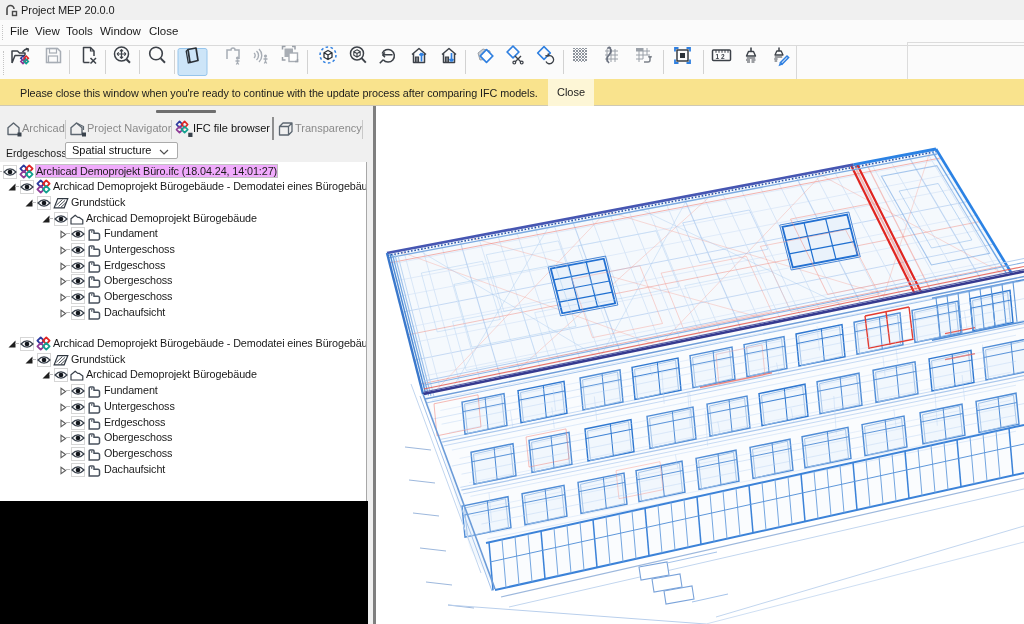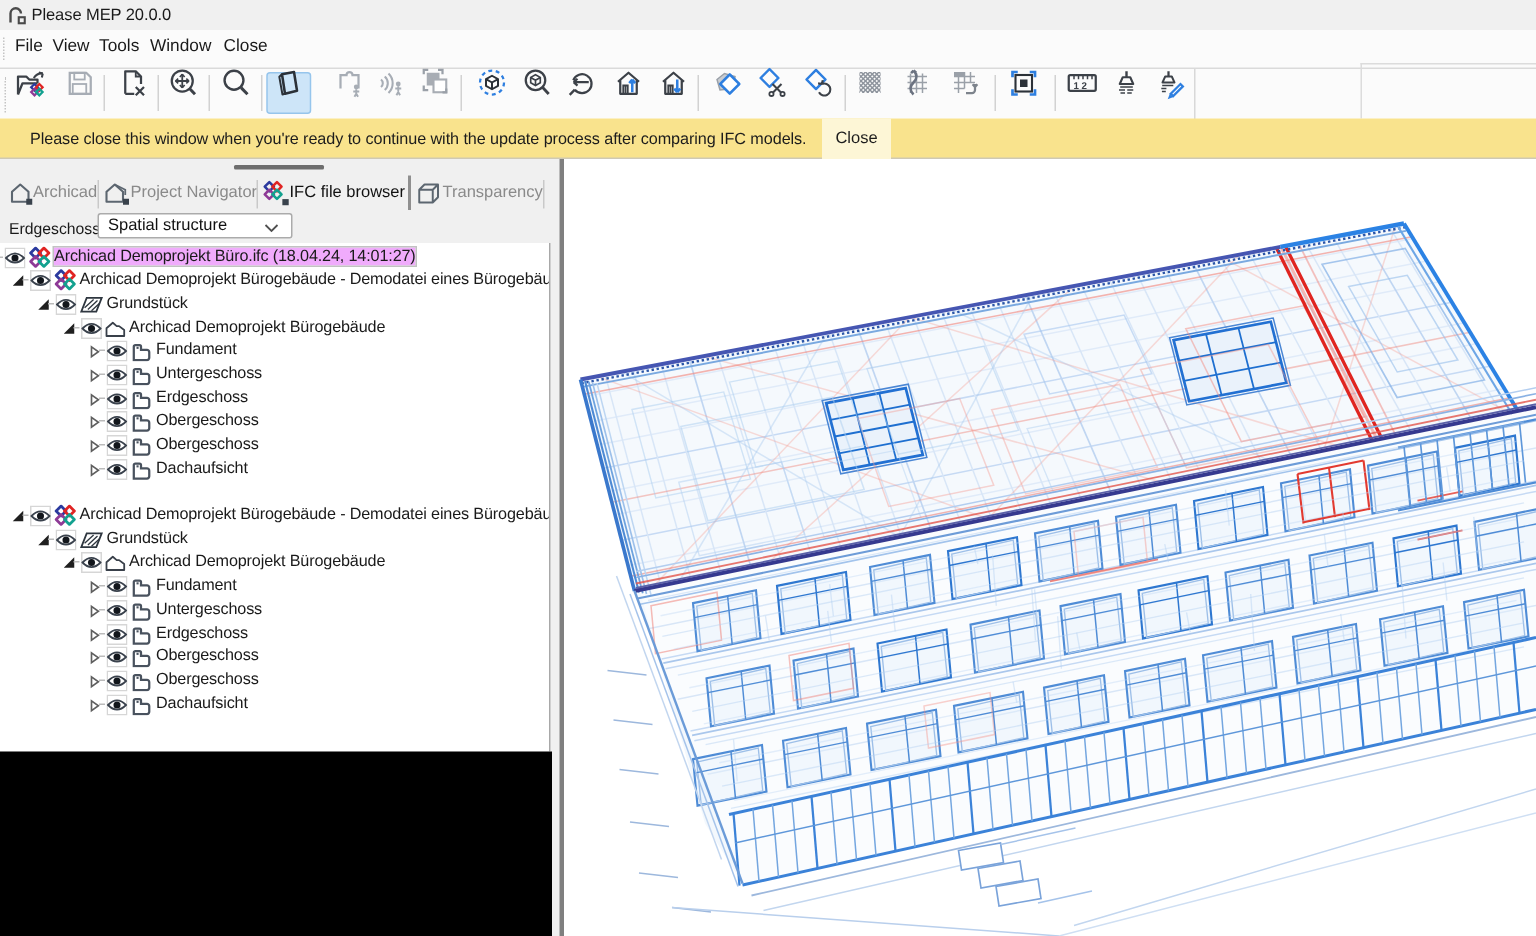--- a/index.html
+++ b/index.html
@@ -8,36 +8,36 @@
 #title span{position:absolute;left:21px;top:3.5px;font-size:11px;letter-spacing:-0.05px;color:#1a1a1a}
 #menu{position:absolute;left:0;top:20px;width:1024px;height:25px;background:#fbfbfb}
 #menu span{position:absolute;top:5px;font-size:11.5px;color:#1a1a1a}
 #tbar{position:absolute;left:0;top:45px;width:1024px;height:34px;background:#fbfbfb;border-top:1px solid #dadada}
 #ybar{position:absolute;left:0;top:79px;width:1024px;height:27px;background:#f9e38d;border-bottom:1px solid #cfc9b4}
 #ybar .msg{position:absolute;left:20px;top:7.5px;font-size:10.8px;letter-spacing:-0.05px;color:#1c1c1c}
 #ybar .close{position:absolute;left:548px;top:0;width:46px;height:27px;background:#fdf6d6;font-size:11px;color:#1c1c1c;text-align:center;line-height:26px}
 #panel{position:absolute;left:0;top:106px;width:373px;height:518px;background:#f0f0f0}
 #tabs span.t{position:absolute;top:16px;font-size:11px;color:#8a8a8a}
 #persp{position:absolute;left:6px;top:41px;font-size:10.5px;color:#1a1a1a}
-#combo{position:absolute;left:65px;top:36px;width:130px;height:17px;background:#fff;border:1px solid #ababab;border-radius:2px;font-size:11px;color:#111;padding:1px 0 0 6px}
+#combo{position:absolute;left:65px;top:36px;width:113px;height:17px;background:#fff;border:1px solid #ababab;border-radius:2px;font-size:11px;color:#111;padding:1px 0 0 6px}
 #tree{position:absolute;left:0;top:56px;width:367px;height:338.5px;background:#fff;border-right:1px solid #a8a8a8;overflow:hidden}
 .trow{position:absolute;left:0;width:367px;height:15.7px}
 .tt{font-size:10.8px;color:#1a1a1a;white-space:nowrap;letter-spacing:-0.1px}
 .sel{background:#f0abfc;outline:1px solid #c2c2c2}
 #blk{position:absolute;left:0;top:394.5px;width:368px;height:123.5px;background:#000}
 #divider{position:absolute;left:373px;top:106px;width:2.5px;height:518px;background:#7f7f7f}
 .ic{display:block}
 </style></head>
 <body>
 <div id="title">
     <svg width="13" height="13" viewBox="0 0 13 13" style="position:absolute;left:5px;top:4px">
       <path d="M2,11 V5 a3.5,3.5 0 0 1 7,0" fill="none" stroke="#4a4a4a" stroke-width="1.6"></path>
       <rect x="7.5" y="7.5" width="4" height="4" fill="none" stroke="#4a4a4a" stroke-width="1.4"></rect>
     </svg>
-    <span>Please MEP 20.0.0</span>
+    <span>Project MEP 20.0.0</span>
   </div>
 <div id="menu">
 <span style="left:10px">File</span>
     <span style="left:35px">View</span>
     <span style="left:66px">Tools</span>
     <span style="left:100px">Window</span>
     <span style="left:149px">Close</span>
 <div class="ab" style="left:2px;top:5px;width:1px;height:15px;border-left:1px dotted #c4c4c4"></div>
 </div>
 <div id="tbar">

